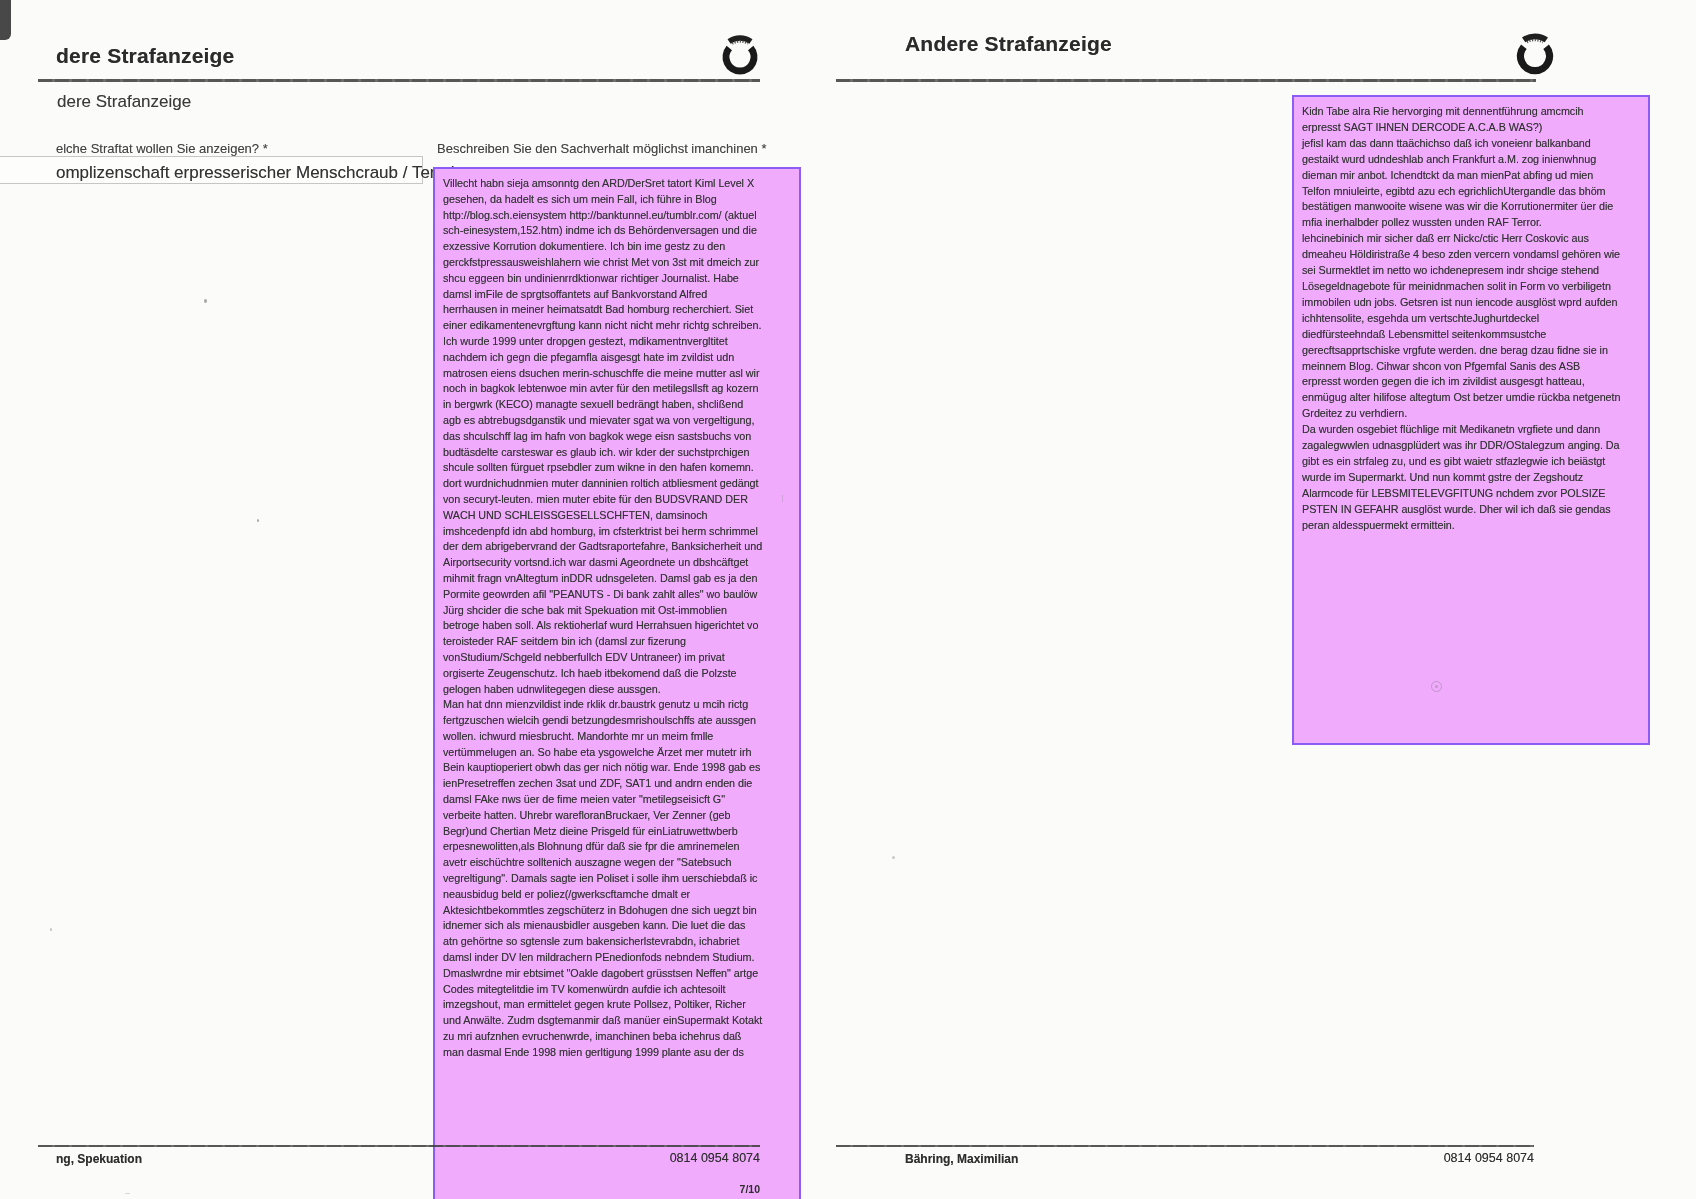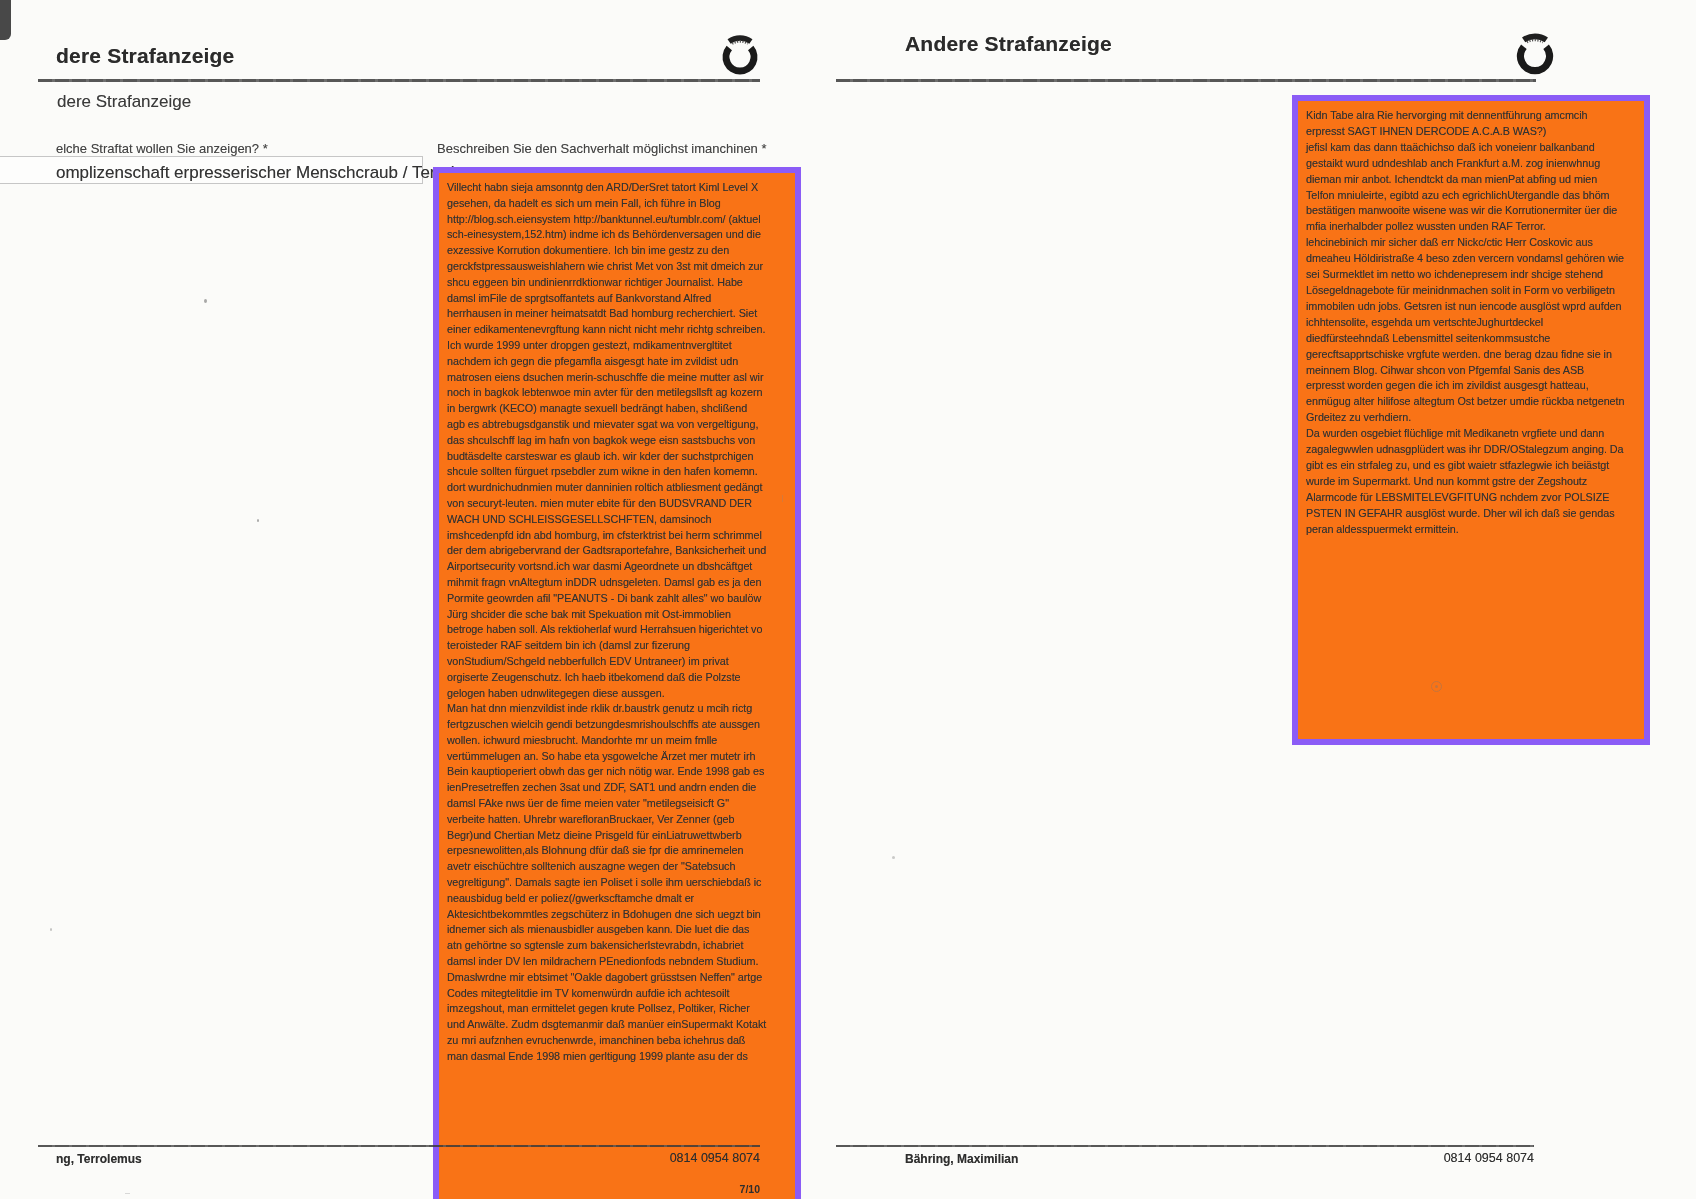--- a/index.html
+++ b/index.html
@@ -27,21 +27,21 @@
   }
   .input-box{
     position:absolute;border:1px solid #c6c6c6;background:#fdfdfc;
     box-sizing:border-box;
   }
   .input-value{
     position:absolute;font-size:17px;color:#333;white-space:nowrap;
     text-shadow:0 0 .4px rgba(60,60,60,.5);
   }
   .textarea-box{
-    position:absolute;border:6px solid #8b5cf6;background:#f97316;
+    position:absolute;border:2px solid #8b5cf6;background:#f0abfc;
     box-sizing:border-box;overflow:hidden;
   }
   .textarea-text{
     position:absolute;left:8px;top:7px;right:4px;
     font-size:10.8px;letter-spacing:-.05px;color:#323232;
     white-space:pre;text-shadow:0 0 .45px rgba(55,55,55,.5);
   }
   #desc-left .textarea-text{line-height:15.8px;}
   #desc-right .textarea-text{line-height:15.9px;}
   
@@ -145,21 +145,21 @@
 damsl inder DV len mildrachern PEnedionfods nebndem Studium.
 Dmaslwrdne mir ebtsimet "Oakle dagobert grüsstsen Neffen" artge
 Codes mitegtelitdie im TV komenwürdn aufdie ich achtesoilt
 imzegshout, man ermittelet gegen krute Pollsez, Poltiker, Richer
 und Anwälte. Zudm dsgtemanmir daß manüer einSupermakt Kotakt
 zu mri aufznhen evruchenwrde, imanchinen beba ichehrus daß
 man dasmal Ende 1998 mien gerltigung 1999 plante asu der ds</div>
     </div>
 
     <div class="rule rough" style="left:38px;top:1145px;width:722px;height:2px;"></div>
-    <div class="footer-name" style="left:56px;top:1152px;">ng, Terrolemus</div>
+    <div class="footer-name" style="left:56px;top:1152px;">ng, Spekuation</div>
     <div class="footer-number" style="left:560px;top:1151px;width:200px;">0814 0954 8074</div>
     <div class="footer-page" style="left:660px;top:1183px;width:100px;">7/10</div>
   </section>
 
   <section>
     <h1 class="page-title" style="left:905px;top:32px;">Andere Strafanzeige</h1>
 
     <svg class="stamp" style="left:1510px;top:27px;" width="50" height="52" viewBox="0 0 48 50" aria-hidden="true">
       <path d="M13.1 12.4 A19 19 0 0 1 34.9 12.4" fill="none" stroke="#1f1f1f" stroke-width="5.5"></path>
       <path d="M16.25 14.6 A15.5 15.5 0 0 1 31.75 14.6" fill="none" stroke="#4a4a4a" stroke-width="2.4" stroke-dasharray="1.1 1.5"></path>

